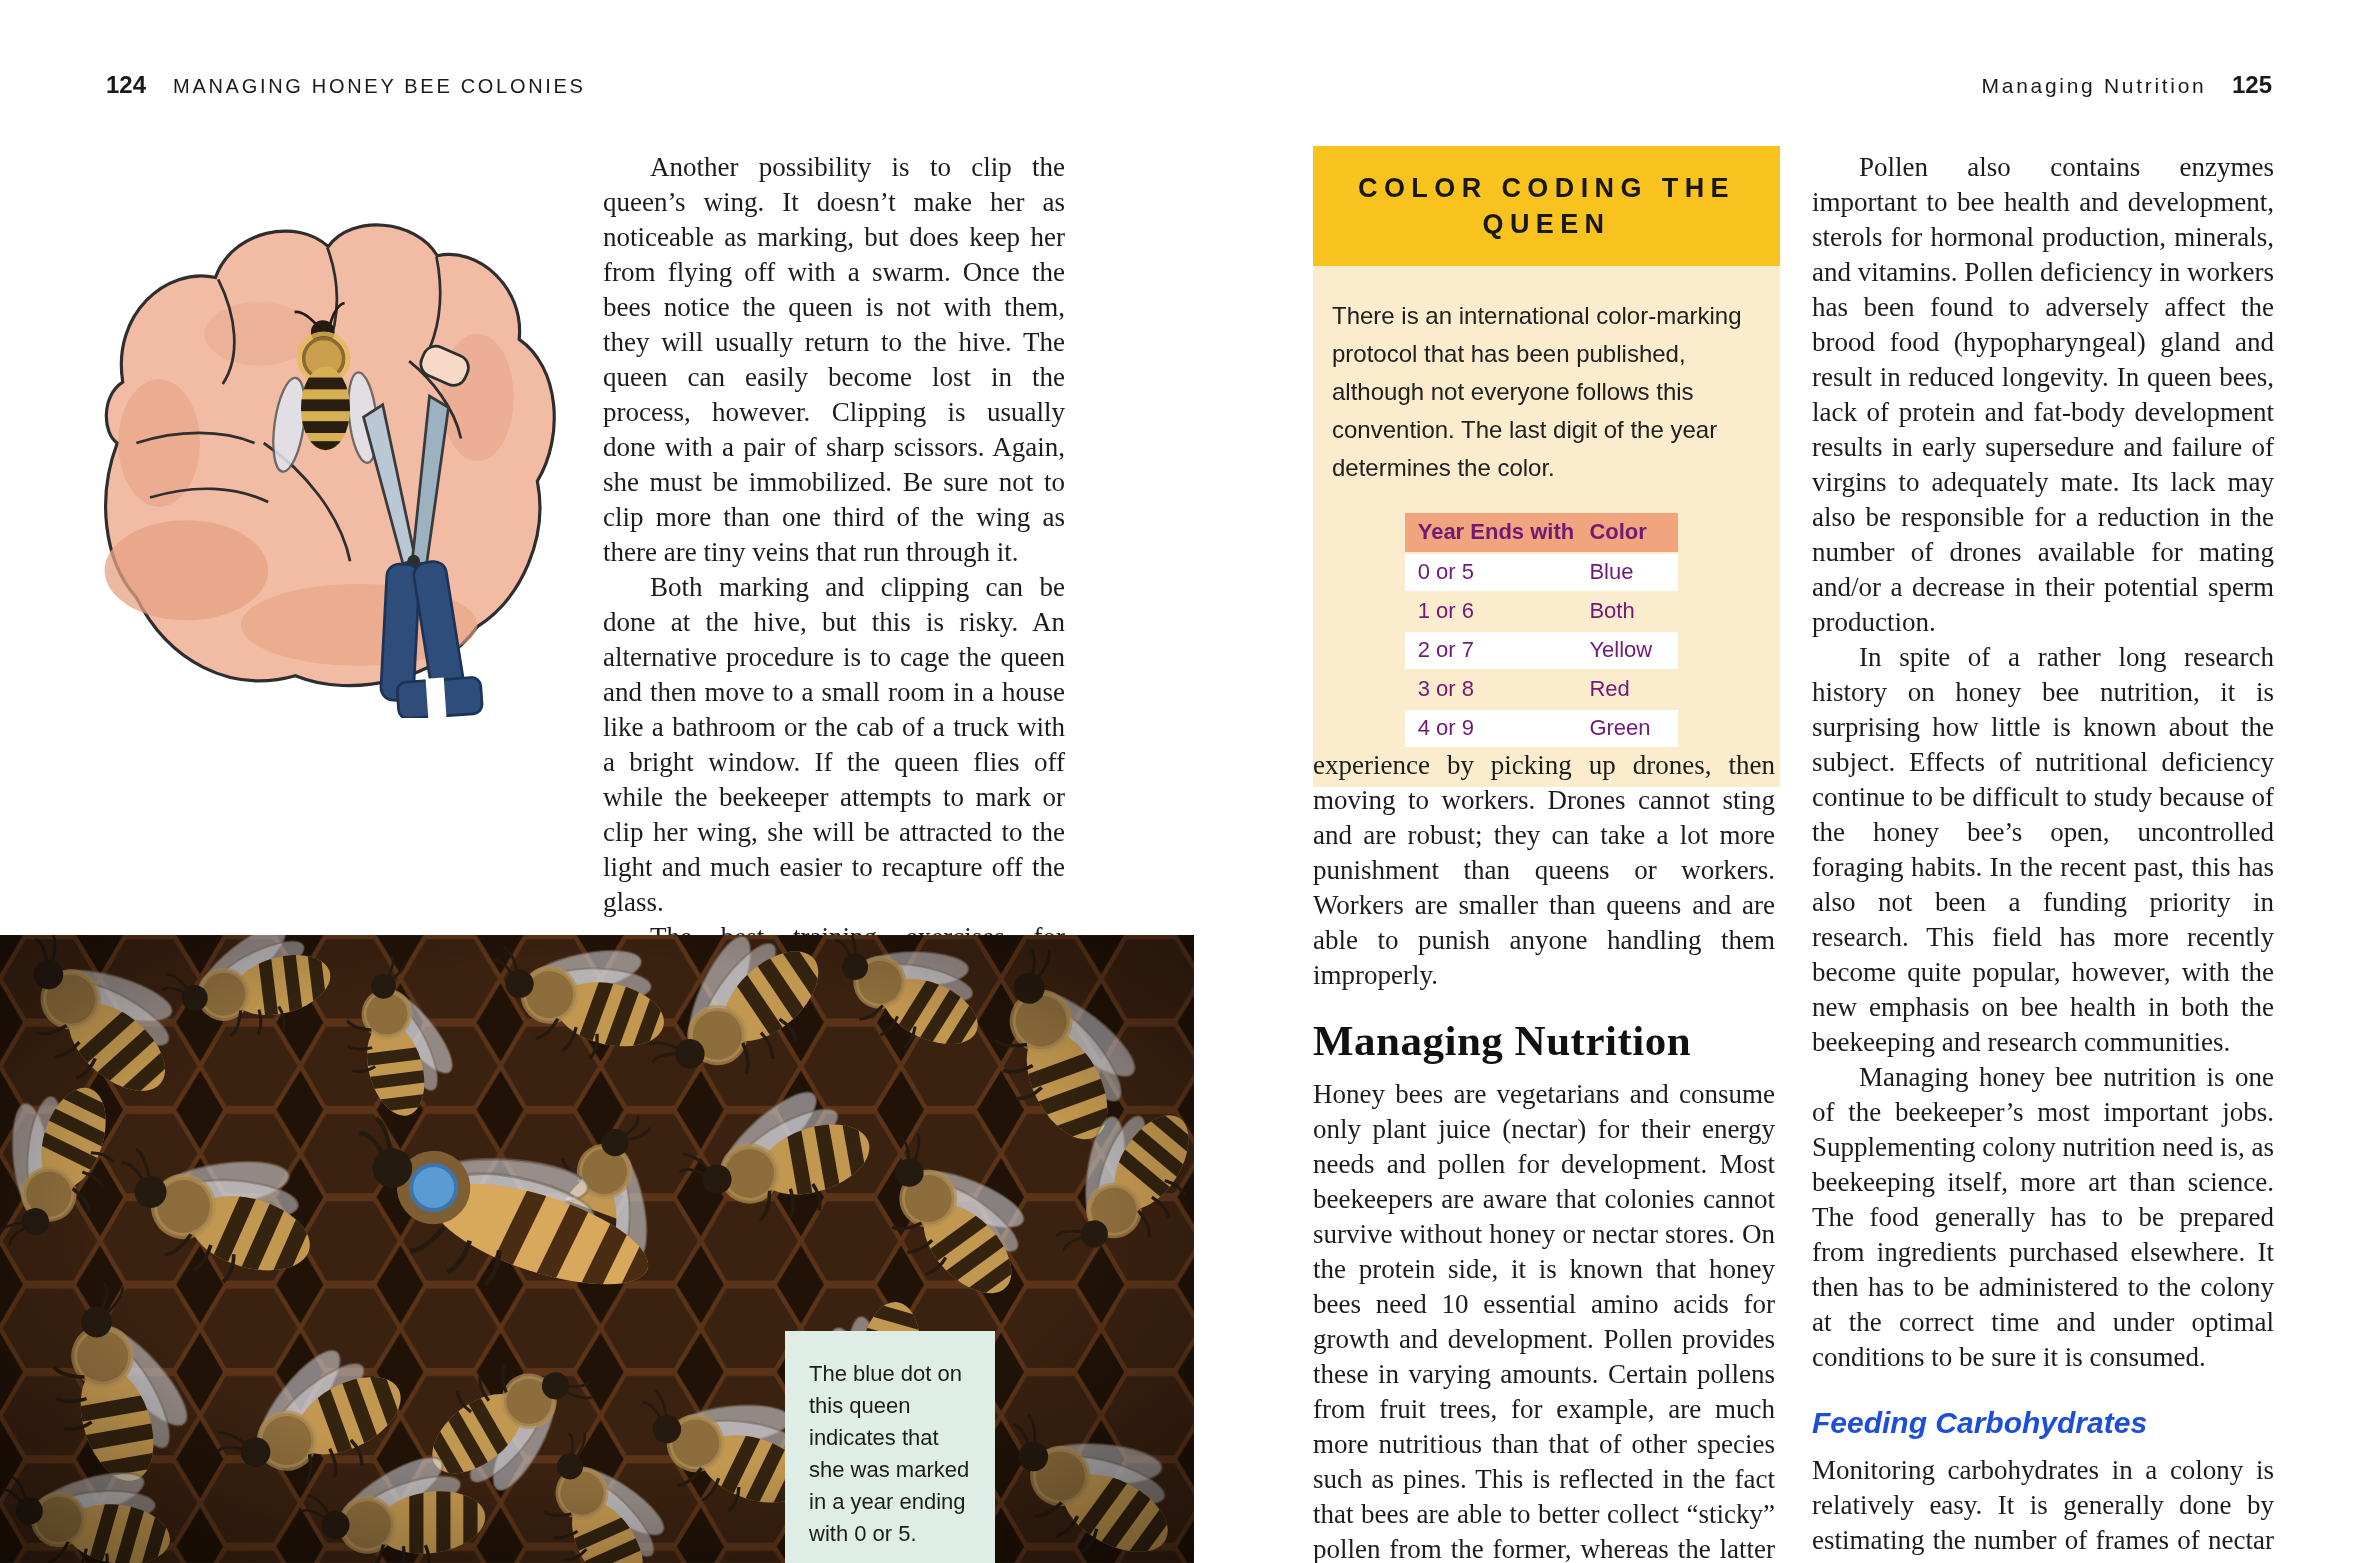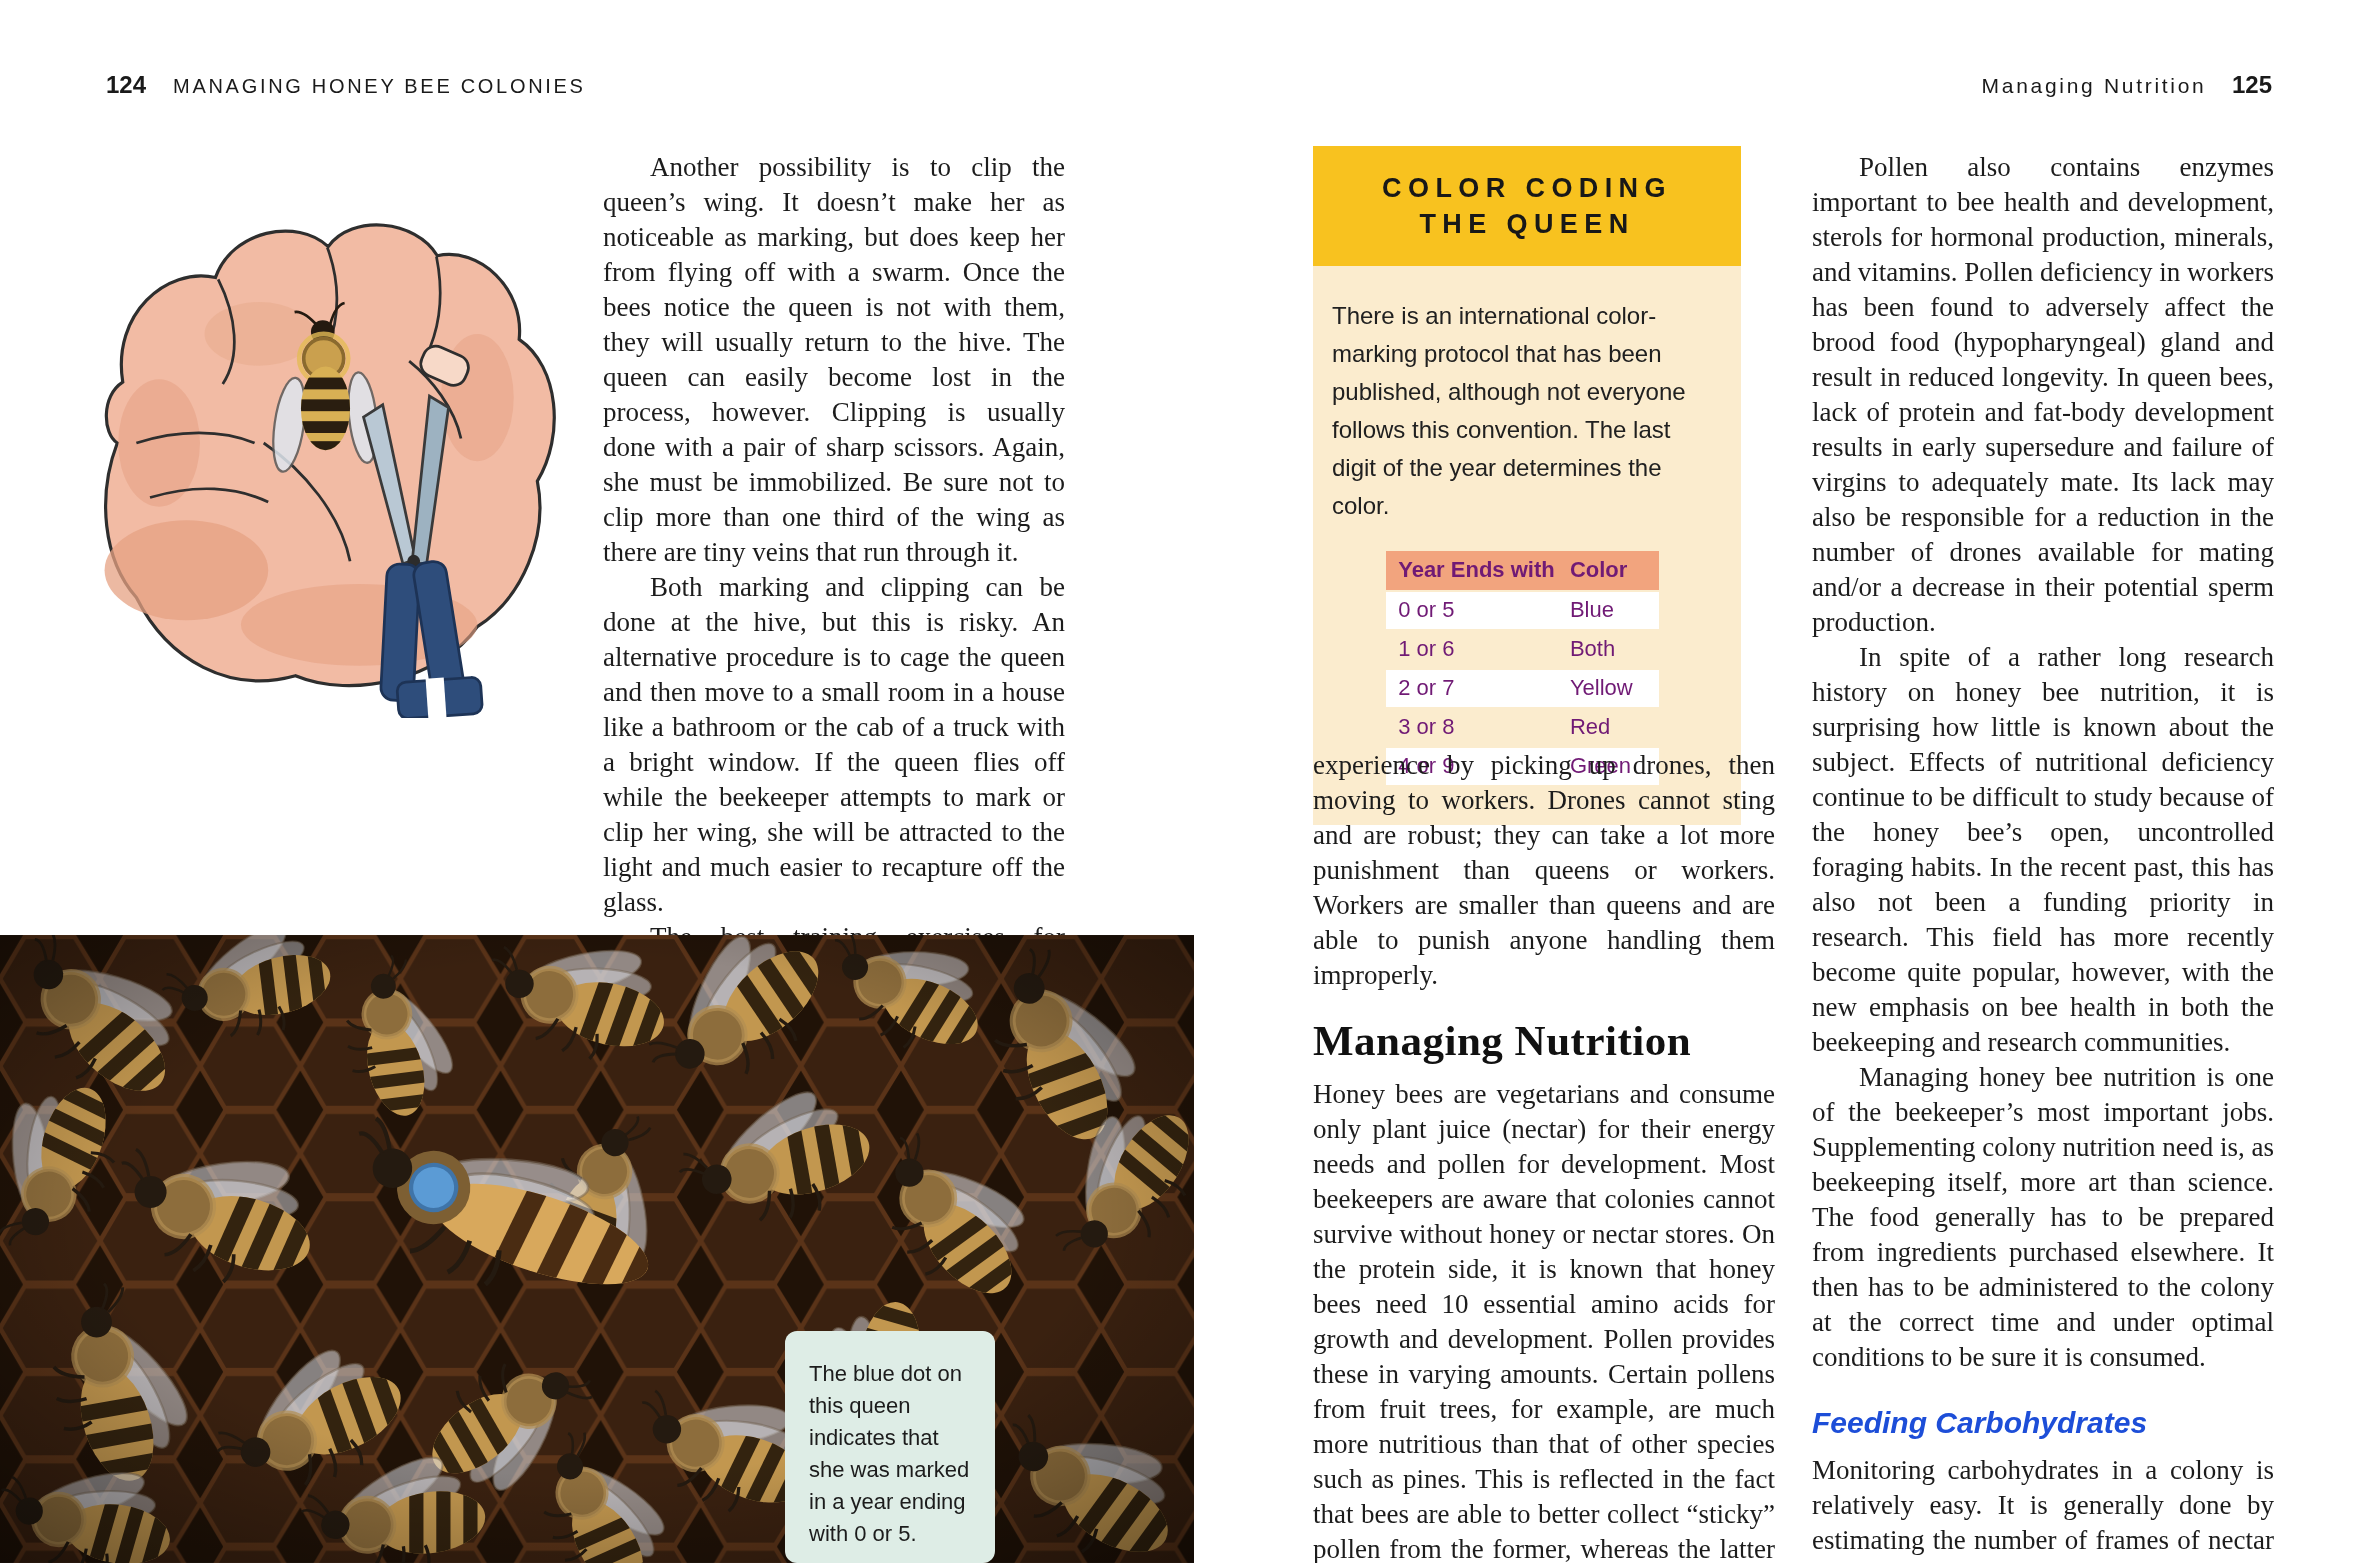--- a/index.html
+++ b/index.html
@@ -28,40 +28,40 @@
   h3.sub-heading{margin:31px 0 12.7px 0;font-size:30px;font-weight:bold;font-style:italic;
                  font-family:"Liberation Sans", sans-serif;color:#1d4ed8;}
 
   
   .illustration{position:absolute;left:50px;top:168px;width:541px;height:550px;}
   .ill-caption{position:absolute;left:106px;top:733px;width:255px;
                font-family:"Liberation Sans", sans-serif;font-size:23px;line-height:31px;color:#1a1a1a;}
   .caption-rule{width:226px;height:3.6px;background:#3cb08e;margin-top:18px;}
 
   
-  .sidebar-box{position:absolute;left:1313px;top:146px;width:428px;}
+  .sidebar-box{position:absolute;left:1313px;top:146px;width:467px;}
   .sidebar-title{background:#f8c21f;padding:24px 27px;text-align:center;
                  font-family:"Liberation Sans", sans-serif;font-weight:bold;font-size:27px;
                  letter-spacing:6.4px;line-height:36px;color:#181818;}
   .sidebar-body{background:#fbecce;padding:31px 29px 38px 19px;}
   .sidebar-intro{font-family:"Liberation Sans", sans-serif;font-size:24px;line-height:38px;
                  color:#202020;margin:0 0 24px 0;}
   table.color-table{border-collapse:separate;border-spacing:0 2.7px;margin:0 auto;width:273px;
                     font-family:"Liberation Sans", sans-serif;font-size:22px;color:#701a75;}
   table.color-table th{background:#f2a47e;font-weight:bold;text-align:left;padding:6.4px 0 6.4px 12.7px;}
   table.color-table td{padding:5.5px 0 5.5px 12.7px;}
   table.color-table tbody tr:nth-child(odd){background:#ffffff;}
   table.color-table tbody tr:nth-child(even){background:transparent;}
   .col-year{width:159px;}
 
   
   .photo{position:absolute;left:0;top:935px;width:1194px;height:628px;overflow:hidden;}
   .photo-caption-box{position:absolute;left:785px;top:1331px;width:210px;height:232px;
                      background:#deede6;box-sizing:border-box;padding:27px 24px;
-                     font-family:"Liberation Sans", sans-serif;font-size:22px;line-height:32px;color:#1c1c1c;border-radius:12px;}
+                     font-family:"Liberation Sans", sans-serif;font-size:22px;line-height:32px;color:#1c1c1c;}
 </style>
 </head>
 <body>
 
 <div class="spread">
 
   <div class="running-head rh-left">
     <span class="folio">124</span><span class="rh-title-left">MANAGING HONEY BEE COLONIES</span>
   </div>
 

